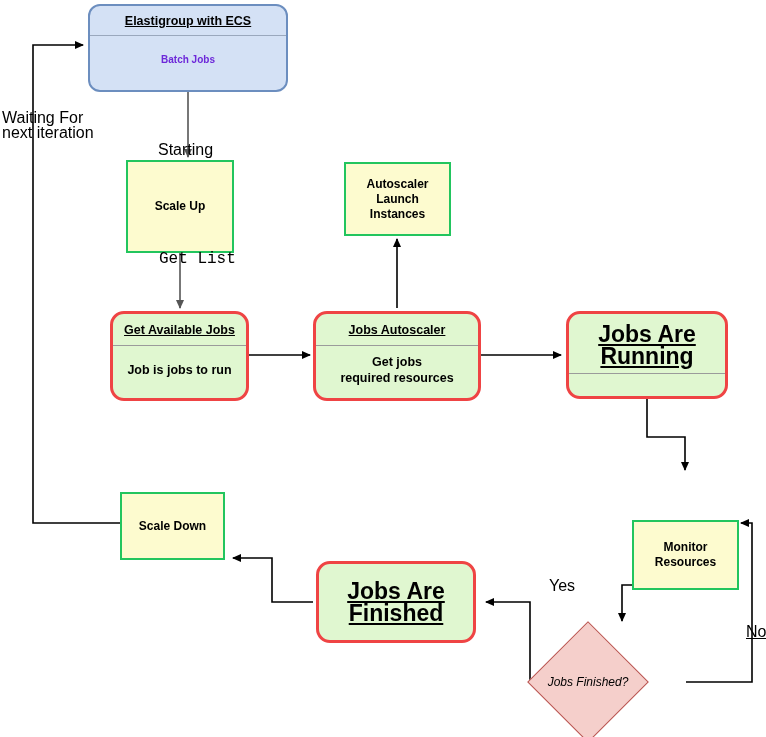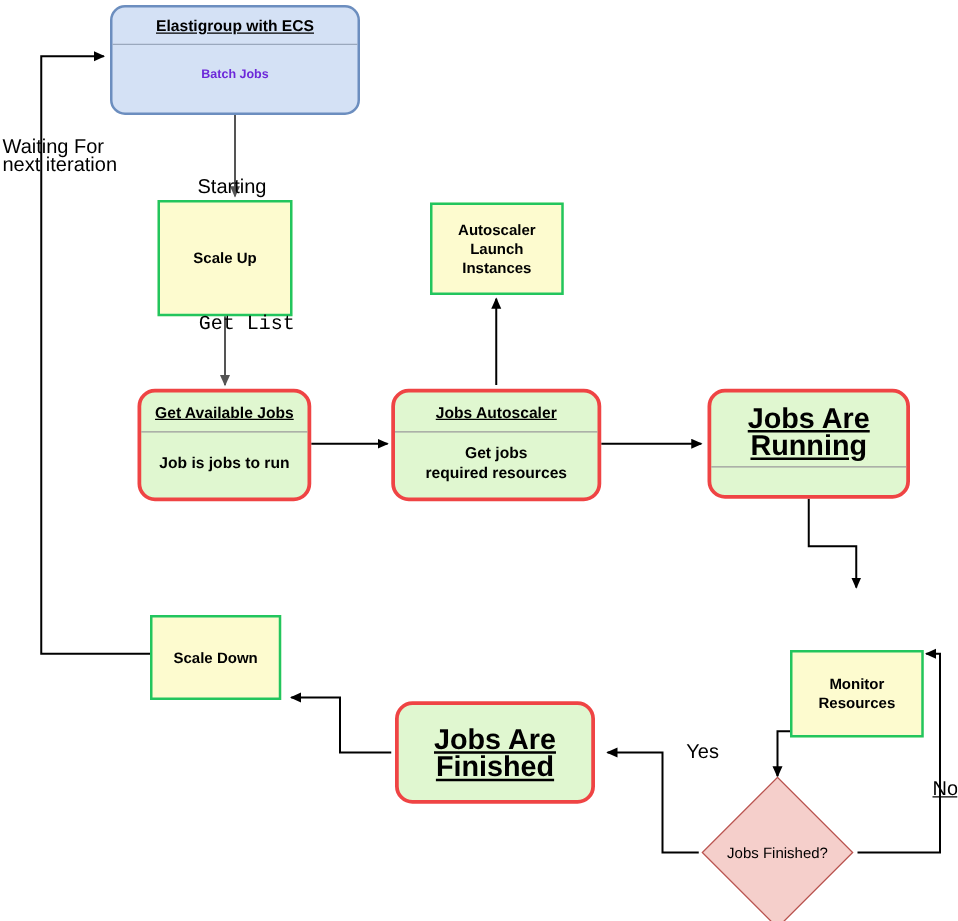--- a/index.html
+++ b/index.html
@@ -262,29 +262,29 @@
 
   <div class="node node-green big center" style="left:316px; top:561px; width:160px; height:82px;">
     <div class="title" style="white-space:pre-line; padding:0;">Jobs Are
 Finished</div>
   </div>
 
   <div class="node node-yellow" style="left:120px; top:492px; width:105px; height:68px;">
     <div class="body">Scale Down</div>
   </div>
 
-  <div class="node-diamond" style="left:579px; top:639px; width:86px; height:86px;">
+  <div class="node-diamond" style="left:545px; top:639px; width:86px; height:86px;font-style:italic;">
     <div class="dshape"></div>
     <div class="dlabel" style="width:160px; left:-37px;">Jobs Finished?</div>
   </div>
 
   <div class="edge-label" style="left:158px; top:142px;">Starting</div>
 
   <div class="edge-label" style="left:159px; top:252px;font-family:Liberation Mono, monospace;">Get List</div>
 
   <div class="edge-label" style="left:2px; top:110px;">Waiting For
 next iteration</div>
 
-  <div class="edge-label" style="left:549px; top:594px;">Yes</div>
+  <div class="edge-label" style="left:549px; top:578px;">Yes</div>
 
   <div class="edge-label" style="left:746px; top:624px;text-decoration:underline;">No</div>
 
 </div>
 
 </body></html>

